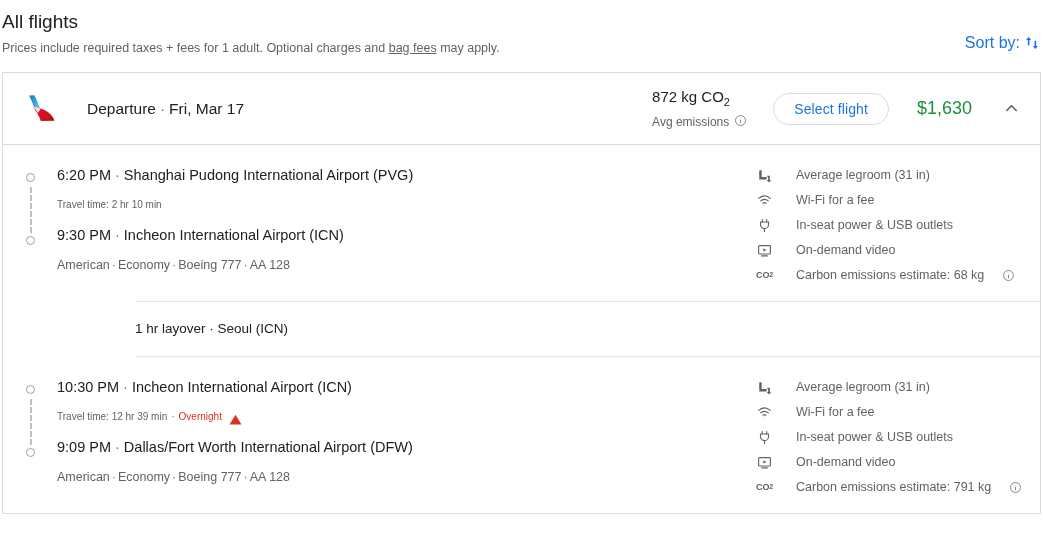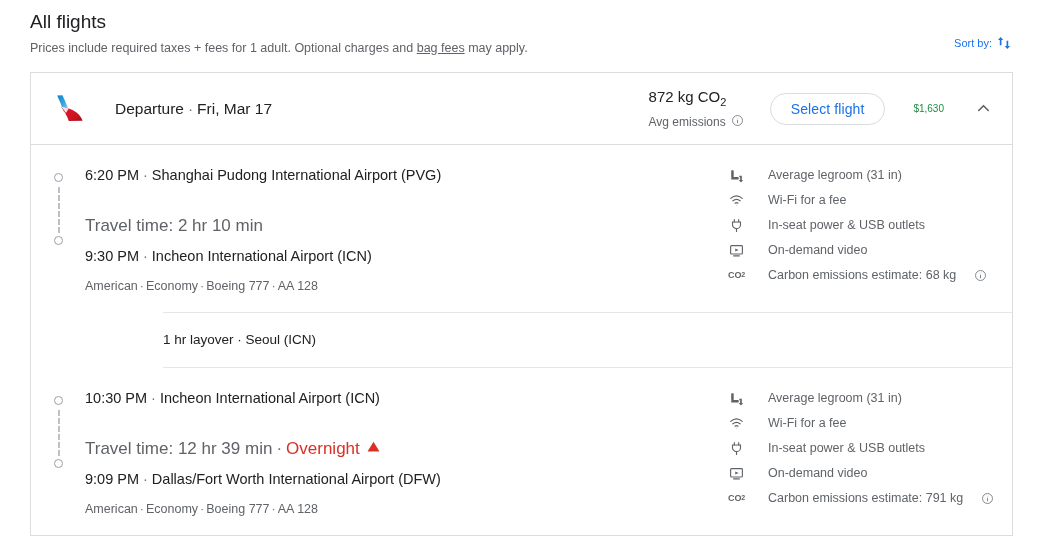--- a/index.html
+++ b/index.html
@@ -7,21 +7,21 @@
     margin: 0;
     padding: 0;
     width: 1043px;
     height: 537px;
     background: #ffffff;
     font-family: "Liberation Sans", sans-serif;
     color: #202124;
     -webkit-font-smoothing: antialiased;
   }
 
-  .page { position: relative; width: 1043px; height: 403px; padding: 0 30px; }
+  .page { position: relative; width: 1043px; height: 403px; padding: 0 2px; }
 
   
   .top-header { padding: 10px 0 0 0; position: relative; }
   .page-title {
     font-size: 19px;
     font-weight: 400;
     color: #202124;
     letter-spacing: 0;
     margin: 0 0 6px 0;
     line-height: 24px;
@@ -37,21 +37,21 @@
     cursor: pointer;
   }
   .sort-by {
     position: absolute;
     right: 0;
     top: 34px;
     display: flex;
     align-items: center;
     gap: 3px;
     color: #1a73e8;
-    font-size: 11px;
+    font-size: 16px;
     cursor: pointer;
     user-select: none;
   }
   .sort-icon { display: inline-flex; align-items: center; }
 
   
   .card {
     margin-top: 16px;
     border: 1px solid #dadce0;
     border-radius: 0;
@@ -109,21 +109,21 @@
     font-size: 14px;
     font-family: inherit;
     font-weight: 500;
     height: 32px;
     padding: 0 20px;
     cursor: pointer;
     letter-spacing: .1px;
   }
   .price {
     color: #1e8e3e;
-    font-size: 10px;
+    font-size: 18px;
     font-weight: 500;
     margin-left: 28px;
     white-space: nowrap;
   }
   .collapse-btn {
     margin-left: 26px;
     width: 26px;
     height: 26px;
     display: flex;
     align-items: center;
@@ -175,28 +175,27 @@
   .seg-row {
     font-size: 14.5px;
     color: #202124;
     line-height: 20px;
     margin-bottom: 11px;
     white-space: nowrap;
   }
   .seg-time { color: #202124; }
   .seg-airport { color: #202124; }
   .seg-travel {
-    font-size: 17px;
+    font-size: 10px;
     color: #5f6368;
     line-height: 18px;
     margin-bottom: 11px;
     display: flex;
-    align-items: flex-start;
-    white-space: nowrap;
-    margin-top: 32px;
+    align-items: flex-end;
+    white-space: nowrap;
   }
   .overnight { color: #d93025; }
   .warn-icon { display: inline-flex; margin-left: 7px; }
   .seg-meta {
     font-size: 12.5px;
     color: #5f6368;
     line-height: 16px;
     margin-top: 12px;
     white-space: nowrap;
   }

